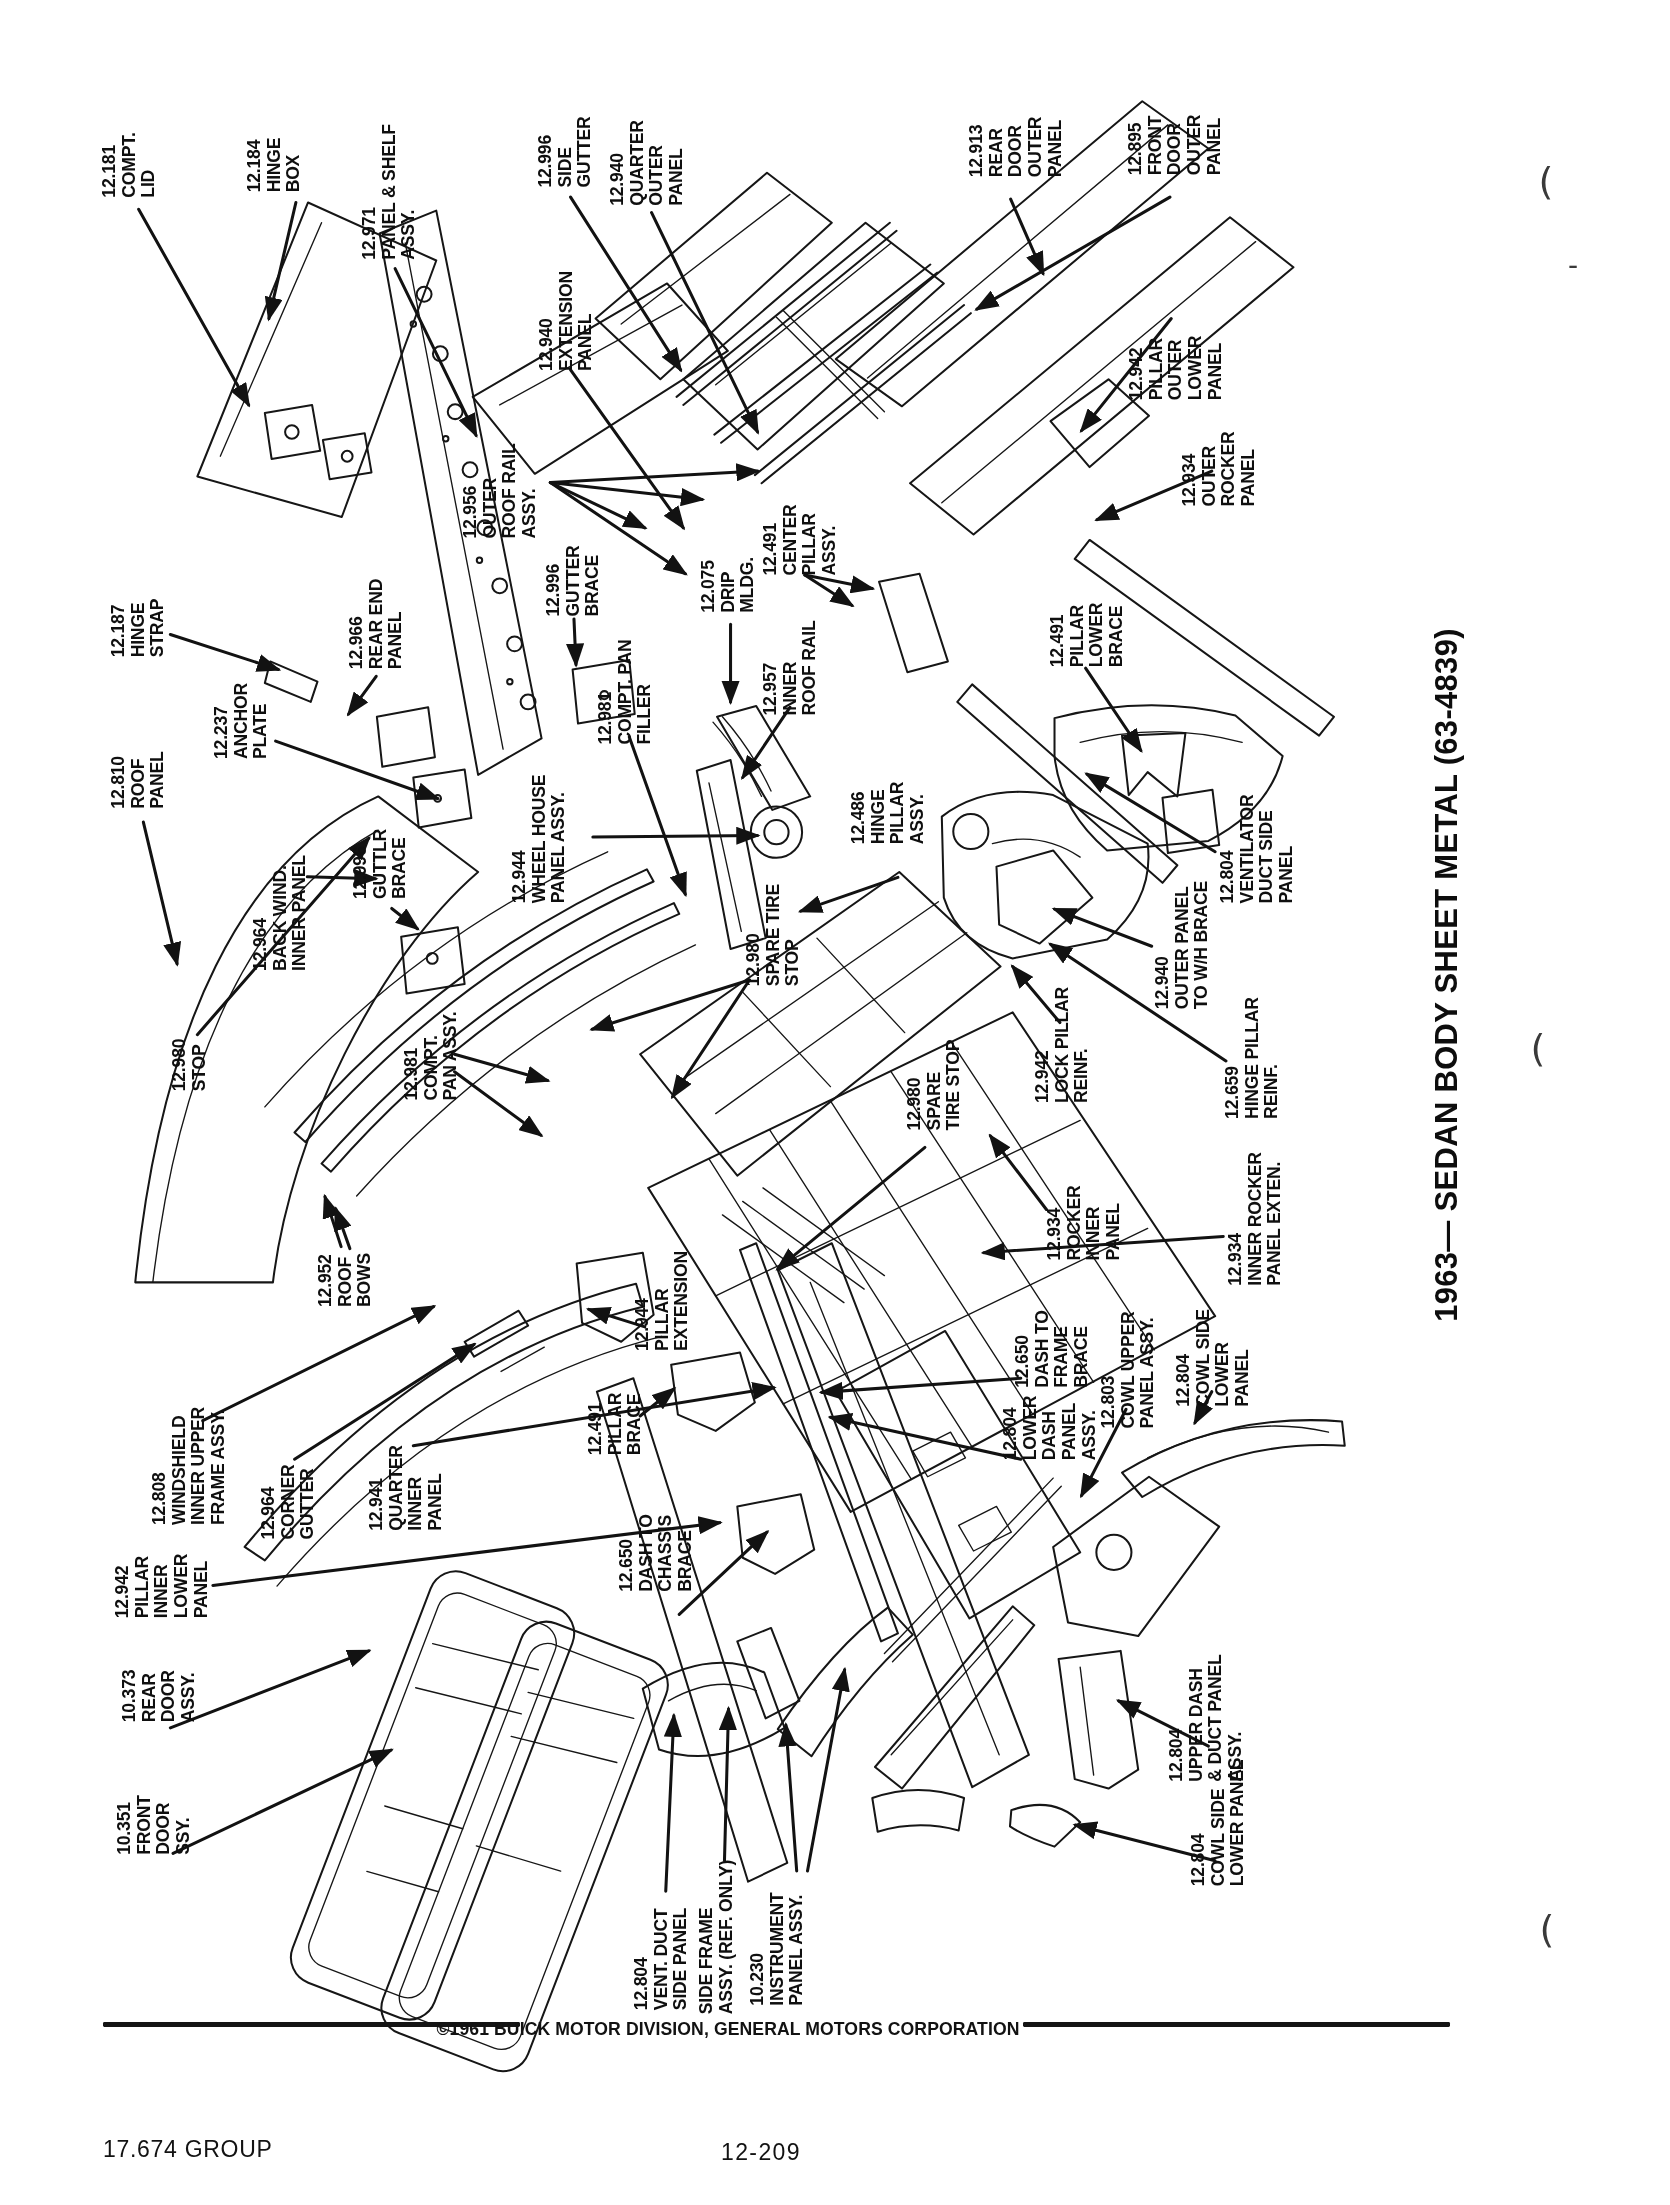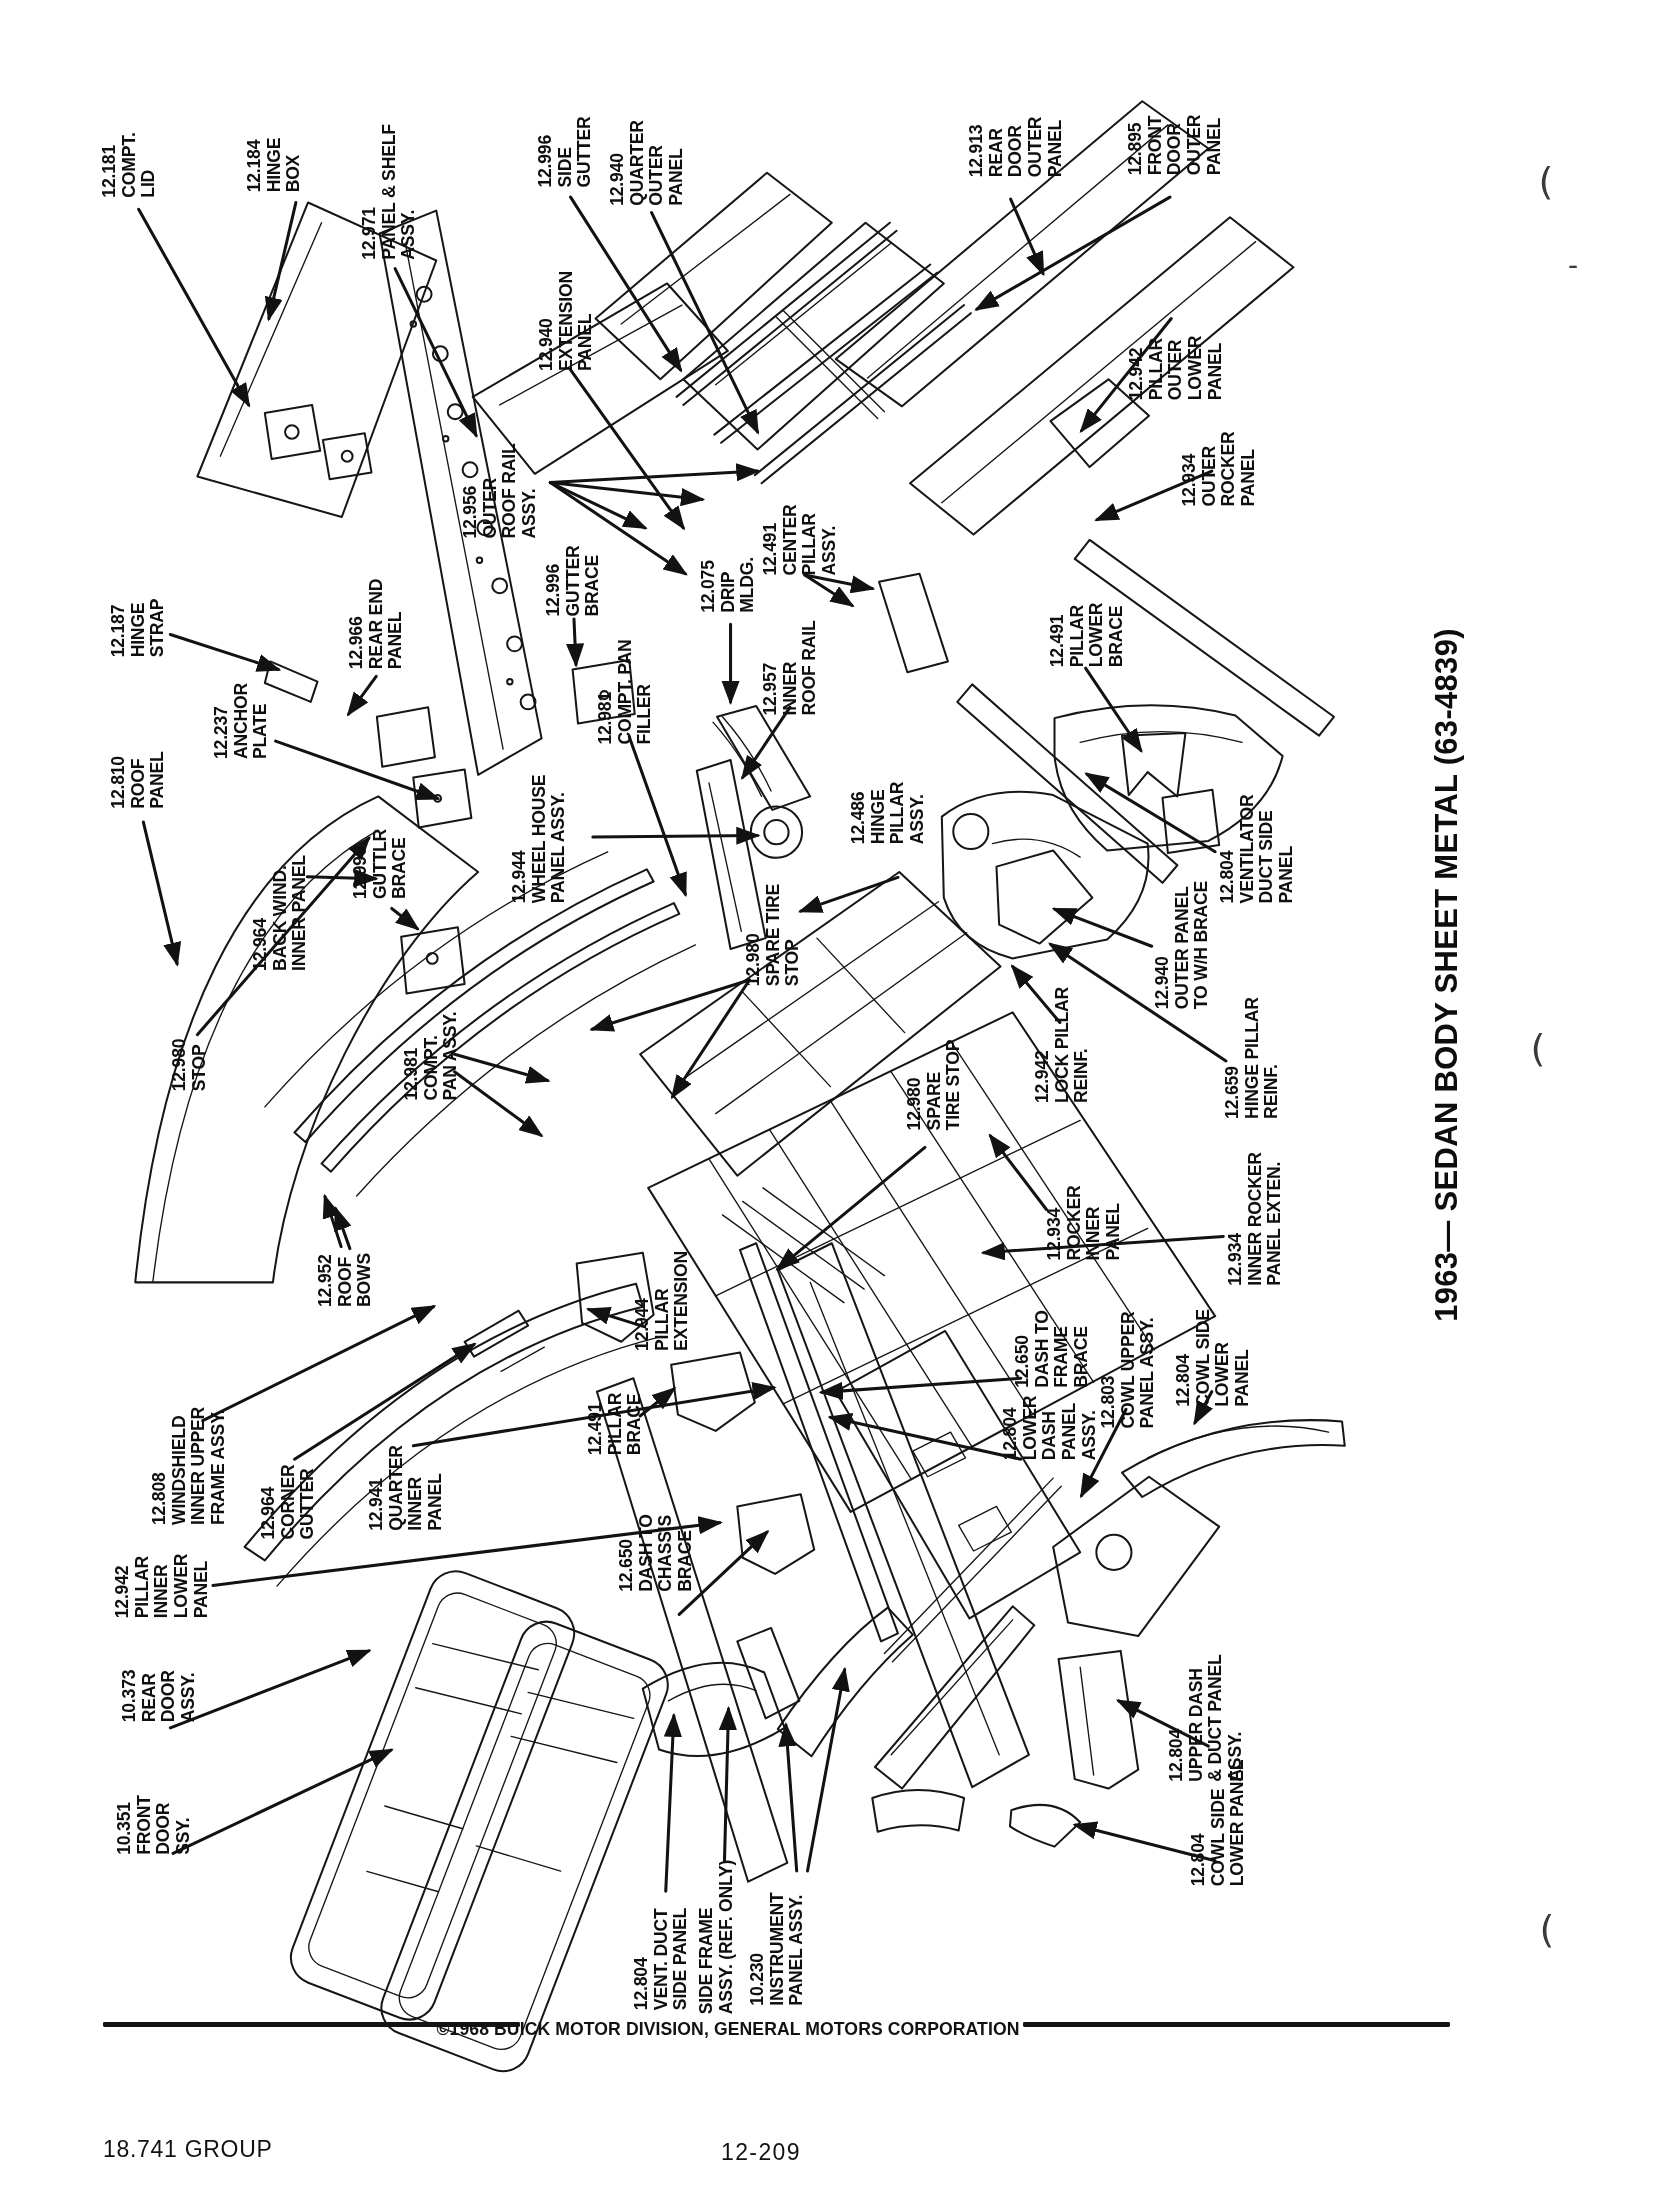--- a/index.html
+++ b/index.html
@@ -433,23 +433,23 @@
       <div class="plabel" style="left: 717px; top: 1937px;">SIDE FRAME
 ASSY. (REF. ONLY)</div>
       <div class="plabel" style="left: 778px; top: 1949px;">10.230
 INSTRUMENT
 PANEL ASSY.</div>
     </div>
 
   <div class="vtitle">1963— SEDAN BODY SHEET METAL (63-4839)</div>
 
   <div class="rule rule-left"></div>
-  <div class="copyright">©1968 BUICK MOTOR DIVISION, GENERAL MOTORS CORPORATION</div>
+  <div class="copyright">©1961 BUICK MOTOR DIVISION, GENERAL MOTORS CORPORATION</div>
   <div class="rule rule-right"></div>
-  <div class="group">18.741 GROUP</div>
+  <div class="group">17.674 GROUP</div>
   <div class="pagenum">12-209</div>
 
   <div id="marks">
       <span class="mark" style="left: 1546px; top: 181px; font-size: 38px;">(</span>
       <span class="mark" style="left: 1573px; top: 265px; font-size: 28px;">-</span>
       <span class="mark" style="left: 1538px; top: 1048px; font-size: 38px;">(</span>
       <span class="mark" style="left: 1547px; top: 1929px; font-size: 38px;">(</span>
     </div>
 </div>
 

